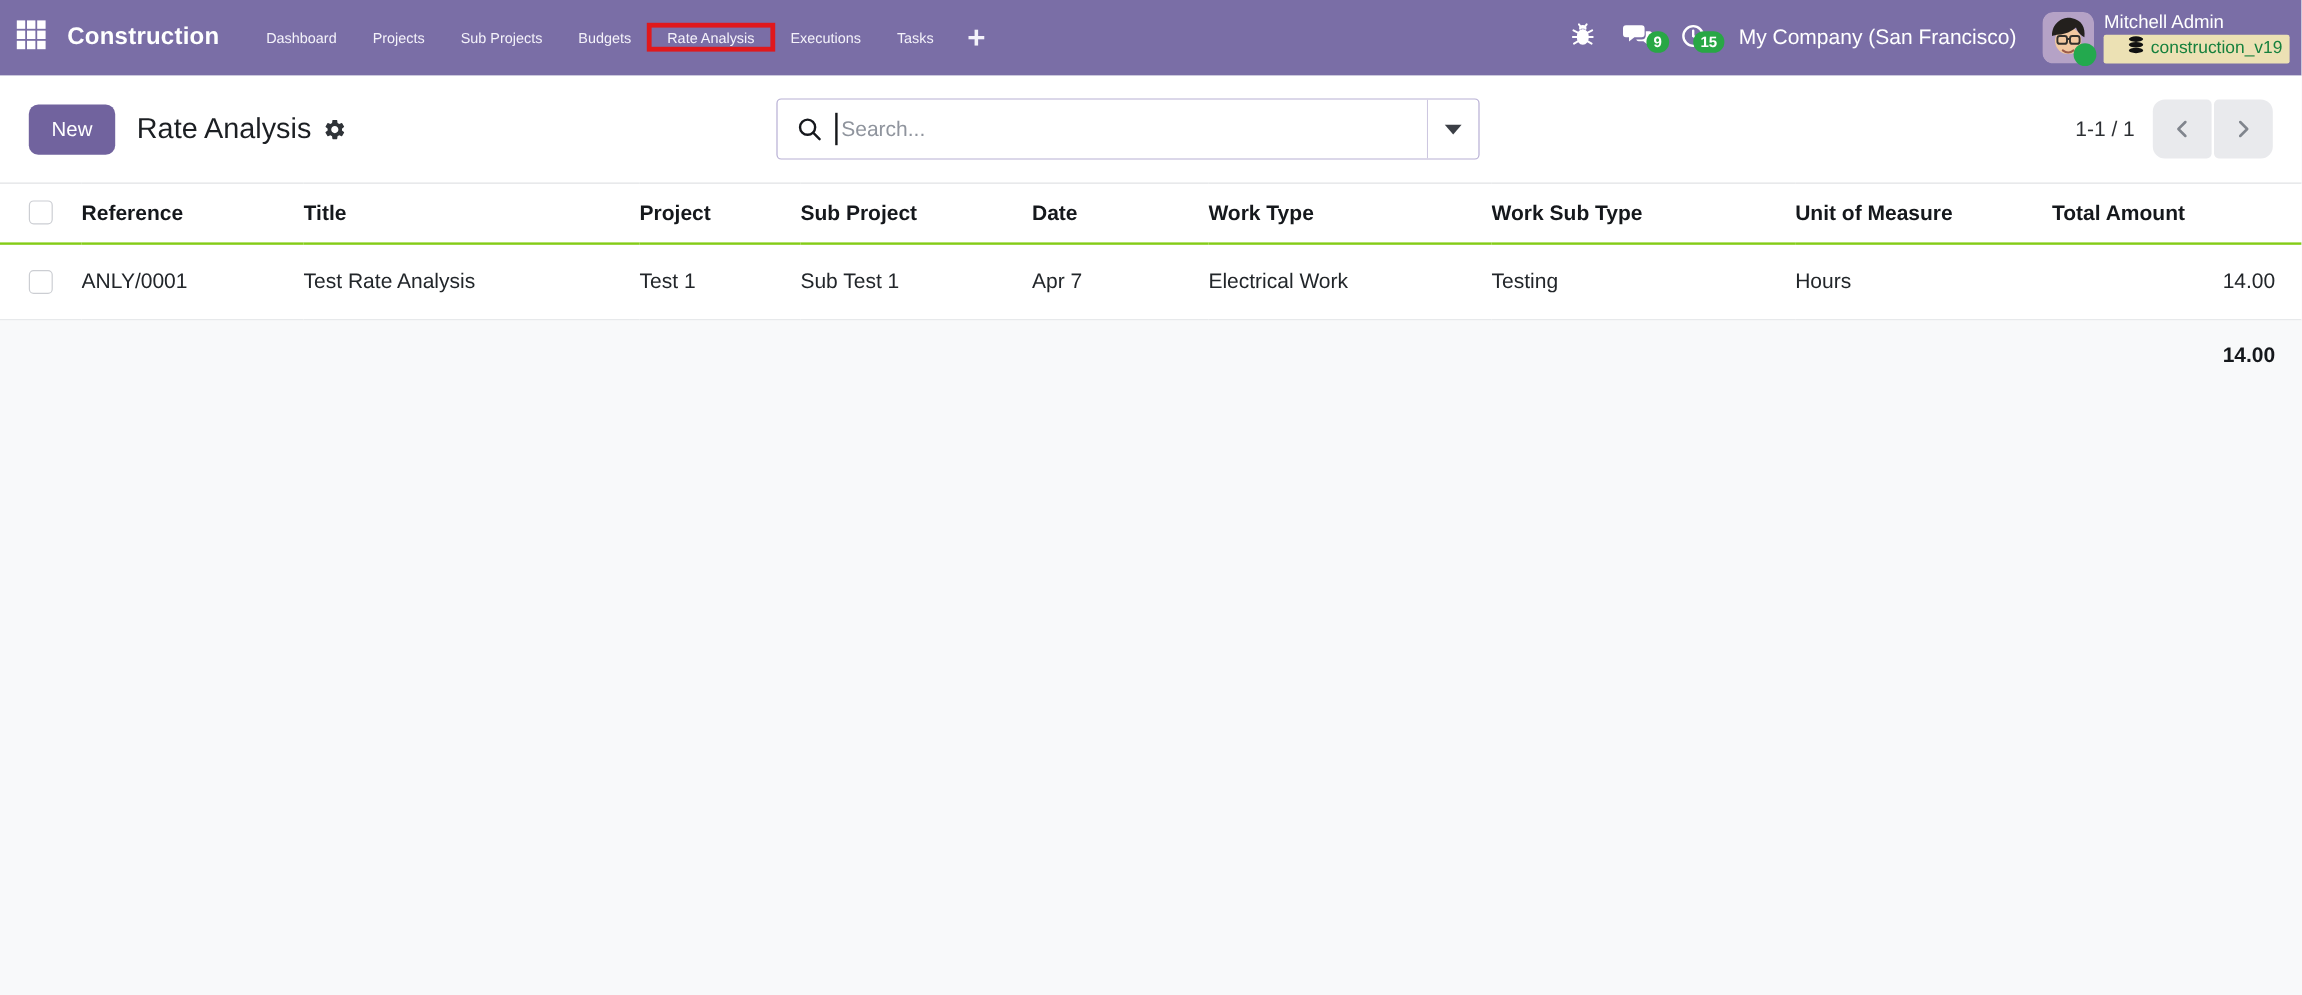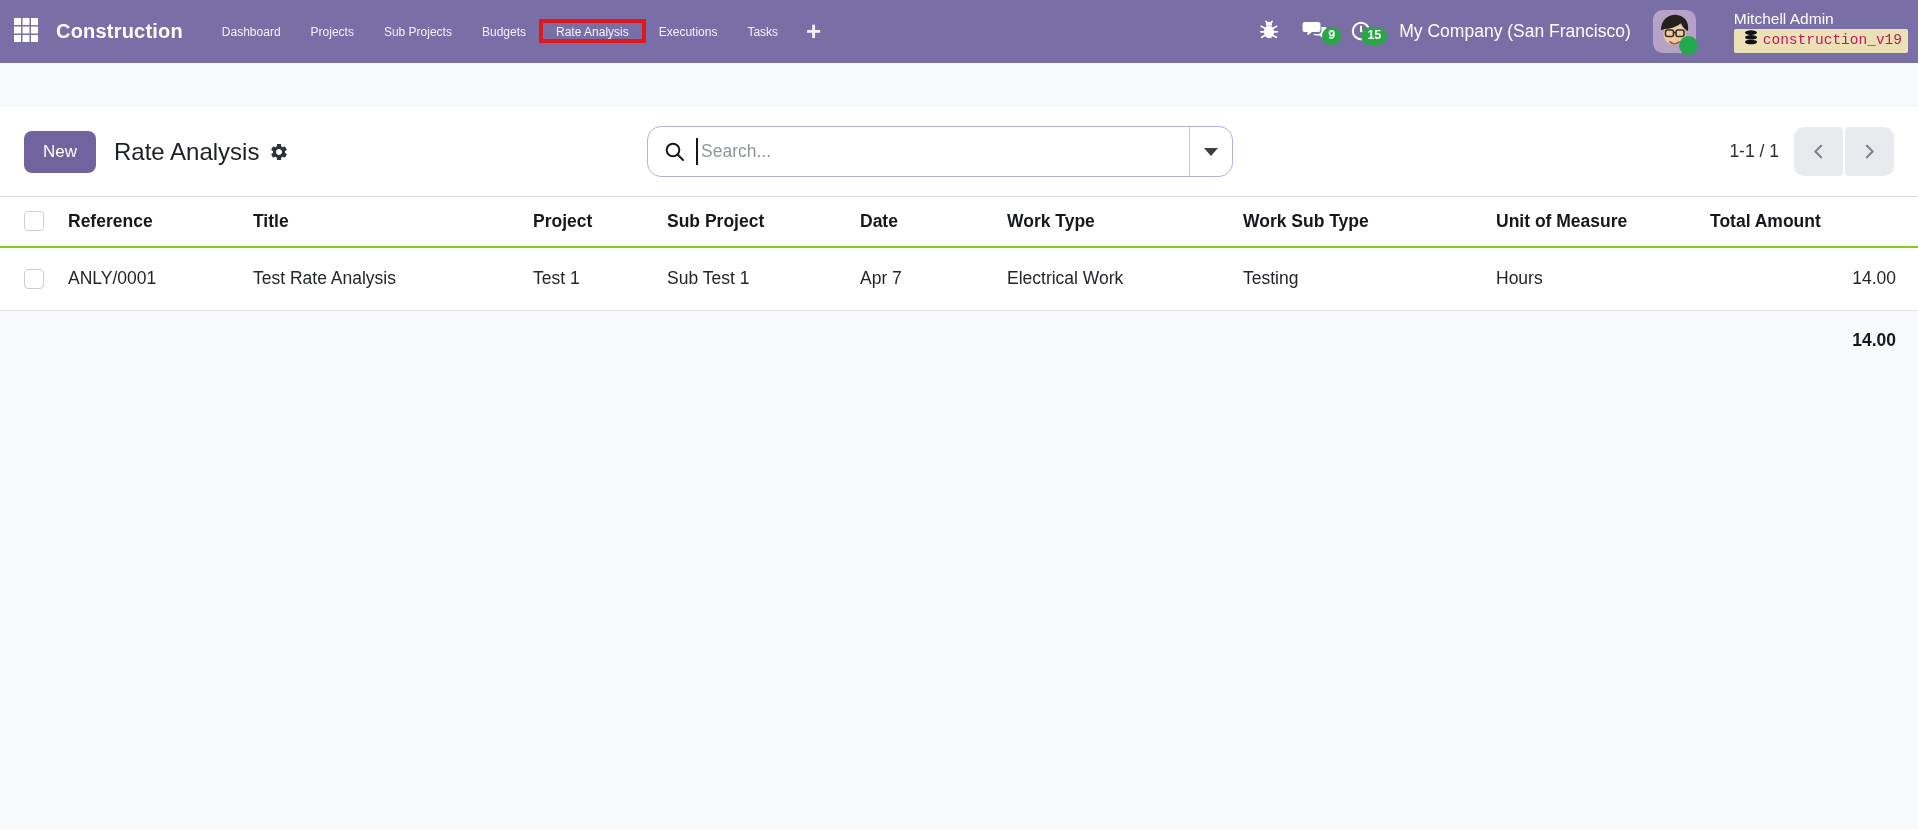--- a/index.html
+++ b/index.html
@@ -30,50 +30,50 @@
   }
   .nav-item.plus { font-size:26px; font-weight:700; padding:0 13px; }
 
   .nav-right { margin-left:auto; display:flex; align-items:center; padding-right:10px; }
   .systray-icon { position:relative; padding:0 11px; display:flex; align-items:center; cursor:pointer; }
   .badge {
     position:absolute; top:9px; right:-2px; background:#28a745; color:#fff;
     font-size:12.5px; font-weight:700; border-radius:10px; padding:1.5px 6px; line-height:1.2;
   }
   .company { font-size:17.5px; margin:0 22px 0 14px; cursor:pointer; white-space:nowrap; }
-  .user-zone { display:flex; align-items:center; cursor:pointer;gap:30px; }
+  .user-zone { display:flex; align-items:center; cursor:pointer; }
   .avatar-wrap { position:relative; width:43px; height:43px; }
   .avatar-wrap svg { border-radius:9px; display:block; }
   .presence-dot {
     position:absolute; right:-2px; bottom:-2px; width:19px; height:19px;
     background:#23a94e; border-radius:50%;
   }
   .user-info { margin-left:8px; display:flex; flex-direction:column; align-items:flex-start; gap:2px; }
   .user-name { font-size:15.5px; color:#fff; line-height:1.1; }
   .db-badge {
-    background:#ece1b4; color:#be185d; font-family:Liberation Mono, monospace;
-    font-size:14.5px; padding:1px 6px 2px 10px; display:flex; align-items:center; gap:5px;
+    background:#ece1b4; color:#15803d; font-family:Liberation Sans, sans-serif;
+    font-size:14.5px; padding:1px 6px 2px 20px; display:flex; align-items:center; gap:5px;
     border-radius:2px; line-height:1.3;
   }
 
   
   .control-panel {
     height:89px; background:#fff; display:flex; align-items:center;
-    padding:0 24px; position:relative;margin-top:44px;
+    padding:0 24px; position:relative;
   }
   .new-btn {
     background:#71639e; color:#fff; border:none; border-radius:8px;
     font-size:17px; font-family:inherit; padding:11px 19px; cursor:pointer;
   }
   .view-title { font-size:24px; color:#1c1f23; margin-left:18px; white-space:nowrap; }
   .gear-btn { margin-left:10px; display:flex; align-items:center; cursor:pointer; }
 
   .search-box {
     position:absolute; left:647px; top:19px; width:586px; height:51px;
-    border:1px solid #b7afd4; border-radius:14px; background:#fff;
+    border:1px solid #b7afd4; border-radius:4px; background:#fff;
     display:flex; align-items:center;
   }
   .search-glass { margin-left:16px; display:flex; align-items:center; }
   .text-caret { width:2px; height:27px; background:#15171a; margin-left:10px; }
   .search-placeholder { color:#8f949d; font-size:17.5px; margin-left:3px; }
   .search-toggle {
     margin-left:auto; width:43px; align-self:stretch; border-left:1px solid #cdc7e0;
     display:flex; align-items:center; justify-content:center; cursor:pointer;
     border-radius:0 8px 8px 0;
   }

